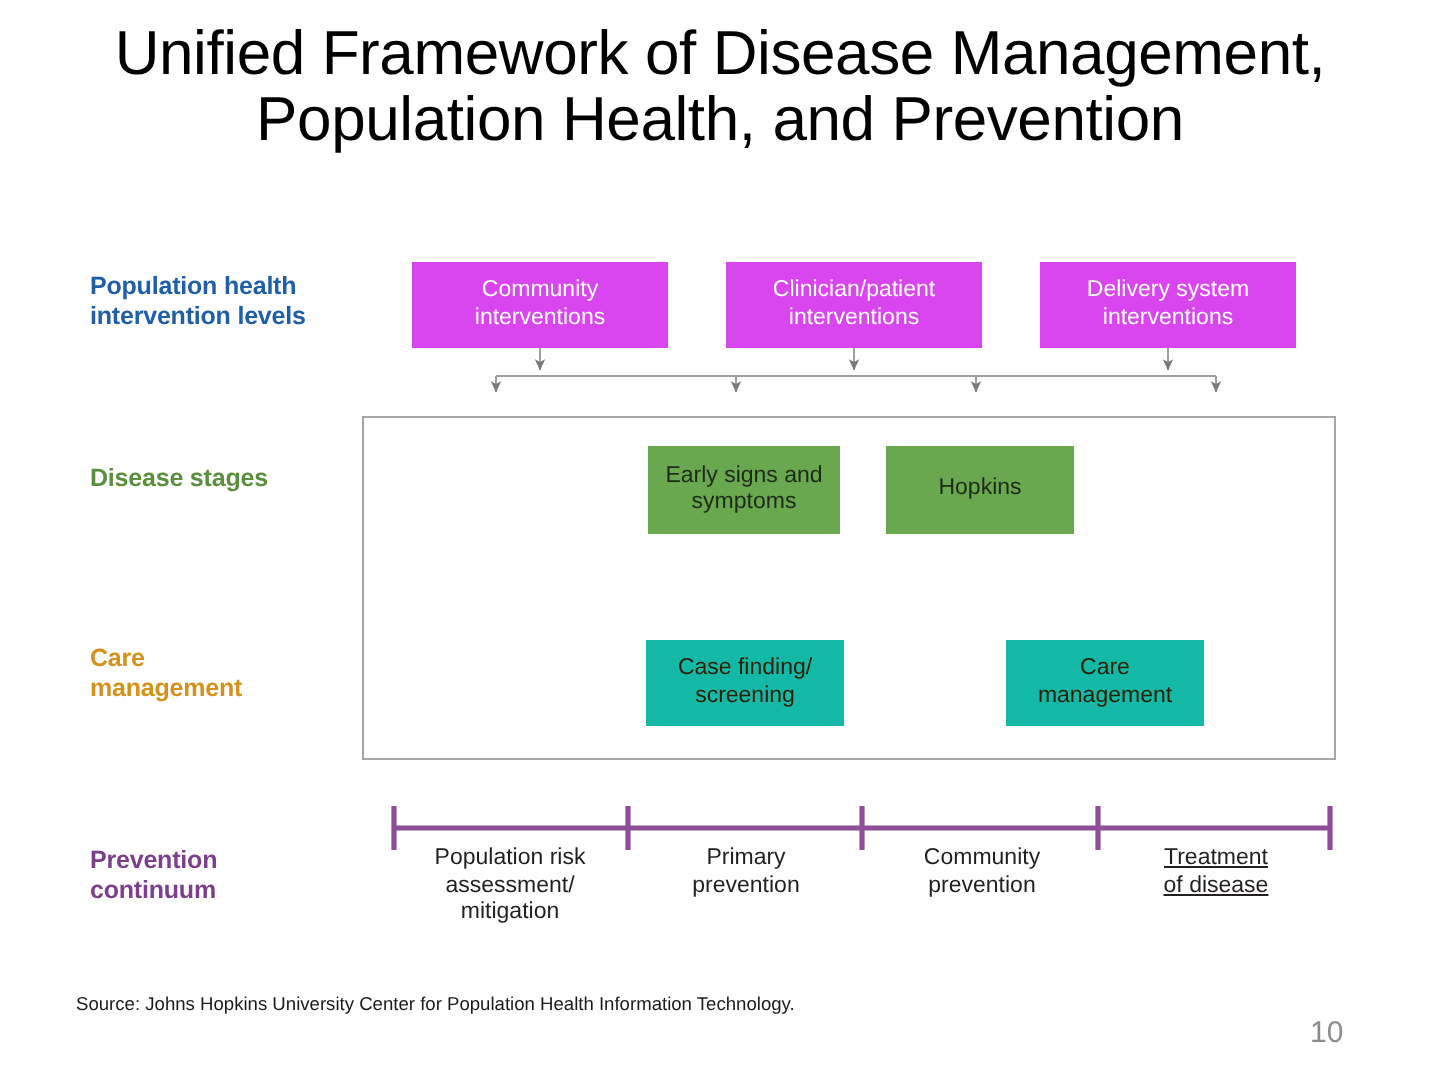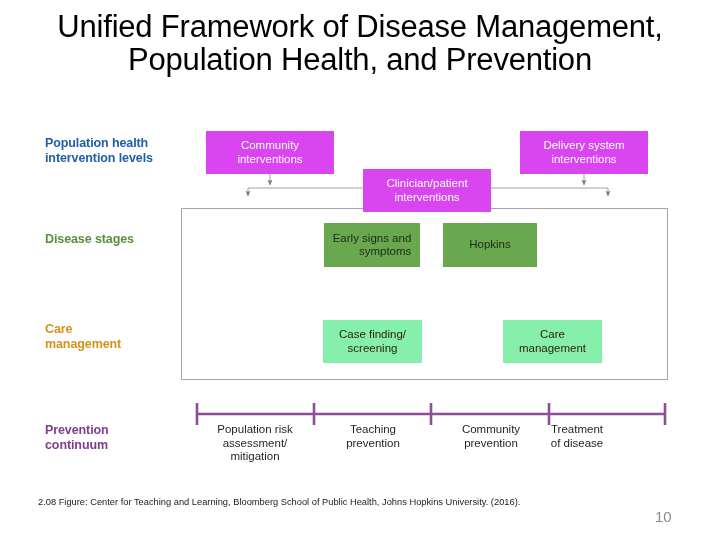--- a/index.html
+++ b/index.html
@@ -61,63 +61,63 @@
     justify-content: center;
     text-align: center;
     font-family: "Liberation Sans", sans-serif;
     font-size: 11.5px;
     line-height: 13.5px;
     white-space: pre-line;
     box-sizing: border-box;
   }
   .node.blue   { background: #d946ef; color: #ffffff; }
   .node.green  { background: #6aa84f; color: #1c2a16; }
-  .node.orange { background: #86efac; color: #2b1f05; }
+  .node.orange { background: #14b8a6; color: #2b1f05; }
 
   
   #node-community        { left: 206px; top: 9px;  width: 128px; height: 43px; }
-  #node-clinician        { left: 363px; top: 9px;  width: 128px; height: 43px; margin-top: 38px; }
+  #node-clinician        { left: 363px; top: 9px;  width: 128px; height: 43px; }
   #node-delivery         { left: 520px; top: 9px;  width: 128px; height: 43px; }
 
   
   #stage-panel {
     position: absolute;
     left: 181px;
     top: 86px;
     width: 487px;
     height: 172px;
     border: 1px solid #a6a6a6;
     background: #ffffff;
     box-sizing: border-box;
   }
 
   
   #node-persons   { left: 200px; top: 101px; width: 98px;  height: 44px; }
-  #node-early     { left: 324px; top: 101px; width: 96px;  height: 44px; text-align: right; }
+  #node-early     { left: 324px; top: 101px; width: 96px;  height: 44px; }
   #node-disease   { left: 443px; top: 101px; width: 94px;  height: 44px; }
   #node-negative  { left: 563px; top: 101px; width: 94px;  height: 44px; }
 
   
   #node-casefinding { left: 323px; top: 198px; width: 99px; height: 43px; }
   #node-caremgmt    { left: 503px; top: 198px; width: 99px; height: 43px; }
 
   
   .continuum-label {
     position: absolute;
     text-align: center;
     font-family: "Liberation Sans", sans-serif;
     font-size: 11.5px;
     line-height: 13.5px;
     color: #231f20;
     white-space: pre-line;
   }
   #cont-0 { left: 196px; top: 301px; width: 118px; }
   #cont-1 { left: 314px; top: 301px; width: 118px; }
   #cont-2 { left: 432px; top: 301px; width: 118px; }
-  #cont-3 { left: 518px; top: 301px; width: 118px; }
+  #cont-3 { left: 549px; top: 301px; width: 118px; text-decoration: underline; }
 
   svg.overlay {
     position: absolute;
     left: 0; top: 0;
     width: 720px; height: 362px;
     pointer-events: none;
   }
 
   
   #source-note {
@@ -207,24 +207,24 @@
   <div class="node green" id="node-disease">Hopkins</div>
 
   <div class="node orange" id="node-casefinding">Case finding/
 screening</div>
   <div class="node orange" id="node-caremgmt">Care
 management</div>
 
   <div class="continuum-label" id="cont-0">Population risk
 assessment/
 mitigation</div>
-  <div class="continuum-label" id="cont-1">Teaching
+  <div class="continuum-label" id="cont-1">Primary
 prevention</div>
   <div class="continuum-label" id="cont-2">Community
 prevention</div>
   <div class="continuum-label" id="cont-3">Treatment
 of disease</div>
 </div>
 
 <div id="source-note">
-  <div>2.08 Figure: Center for Teaching and Learning, Bloomberg School of Public Health, Johns Hopkins University. (2016).</div>
+  <div>Source: Johns Hopkins University Center for Population Health Information Technology.</div>
 </div>
 <div id="page-number">10</div>
 
 </body></html>

